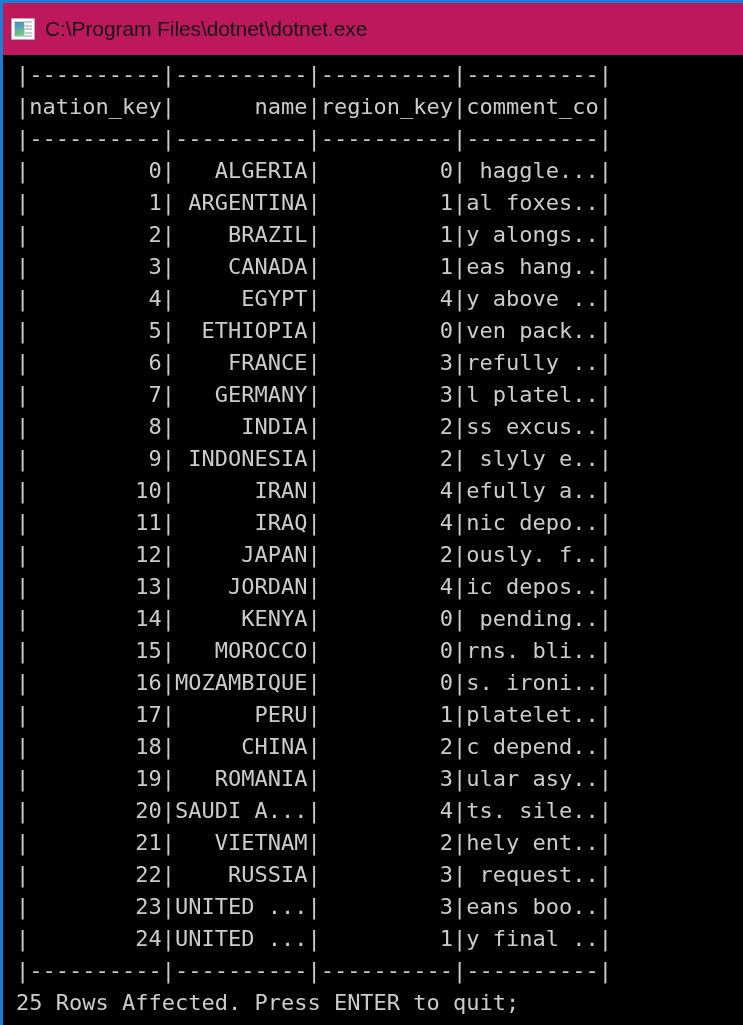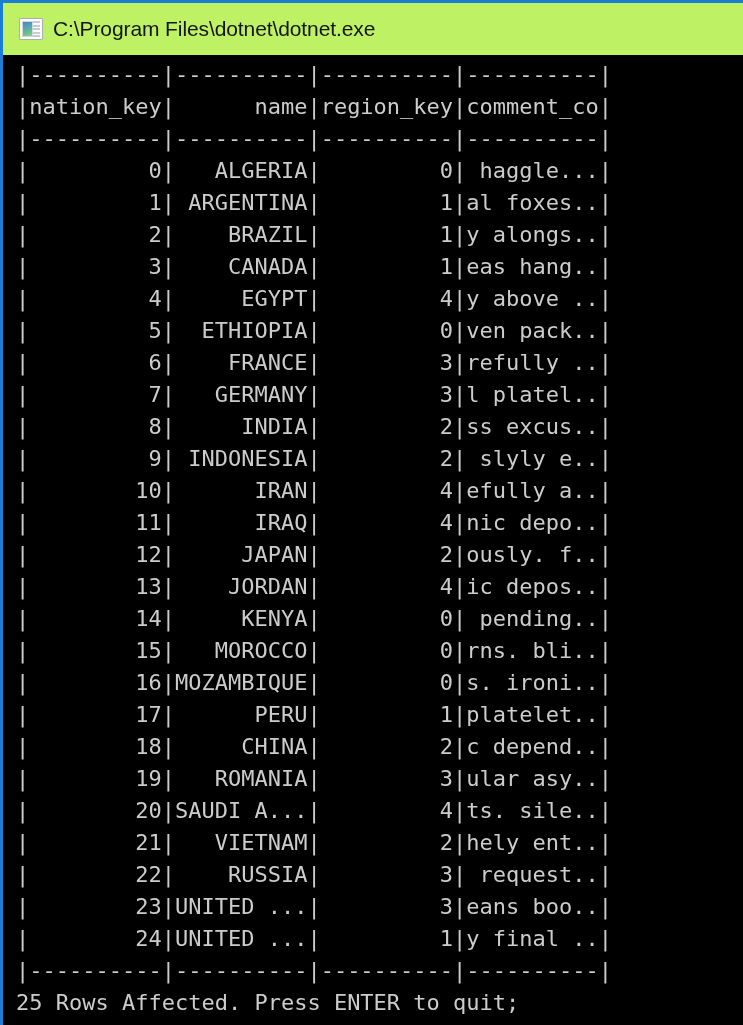--- a/index.html
+++ b/index.html
@@ -26,24 +26,24 @@
     border-right: 0px solid #1a7fd4;
   }
 
   
   #titlebar {
     position: absolute;
     top: 0;
     left: 0;
     right: 0;
     height: 52px;
-    background: #bef264;
+    background: #be185d;
     display: flex;
     align-items: center;
-    padding-left: 14px;
+    padding-left: 6px;
     box-sizing: border-box;
     overflow: hidden;
   }
 
   #app-icon {
     width: 24px;
     height: 22px;
     flex: 0 0 auto;
     margin-right: 10px;
     margin-left: 2px;

